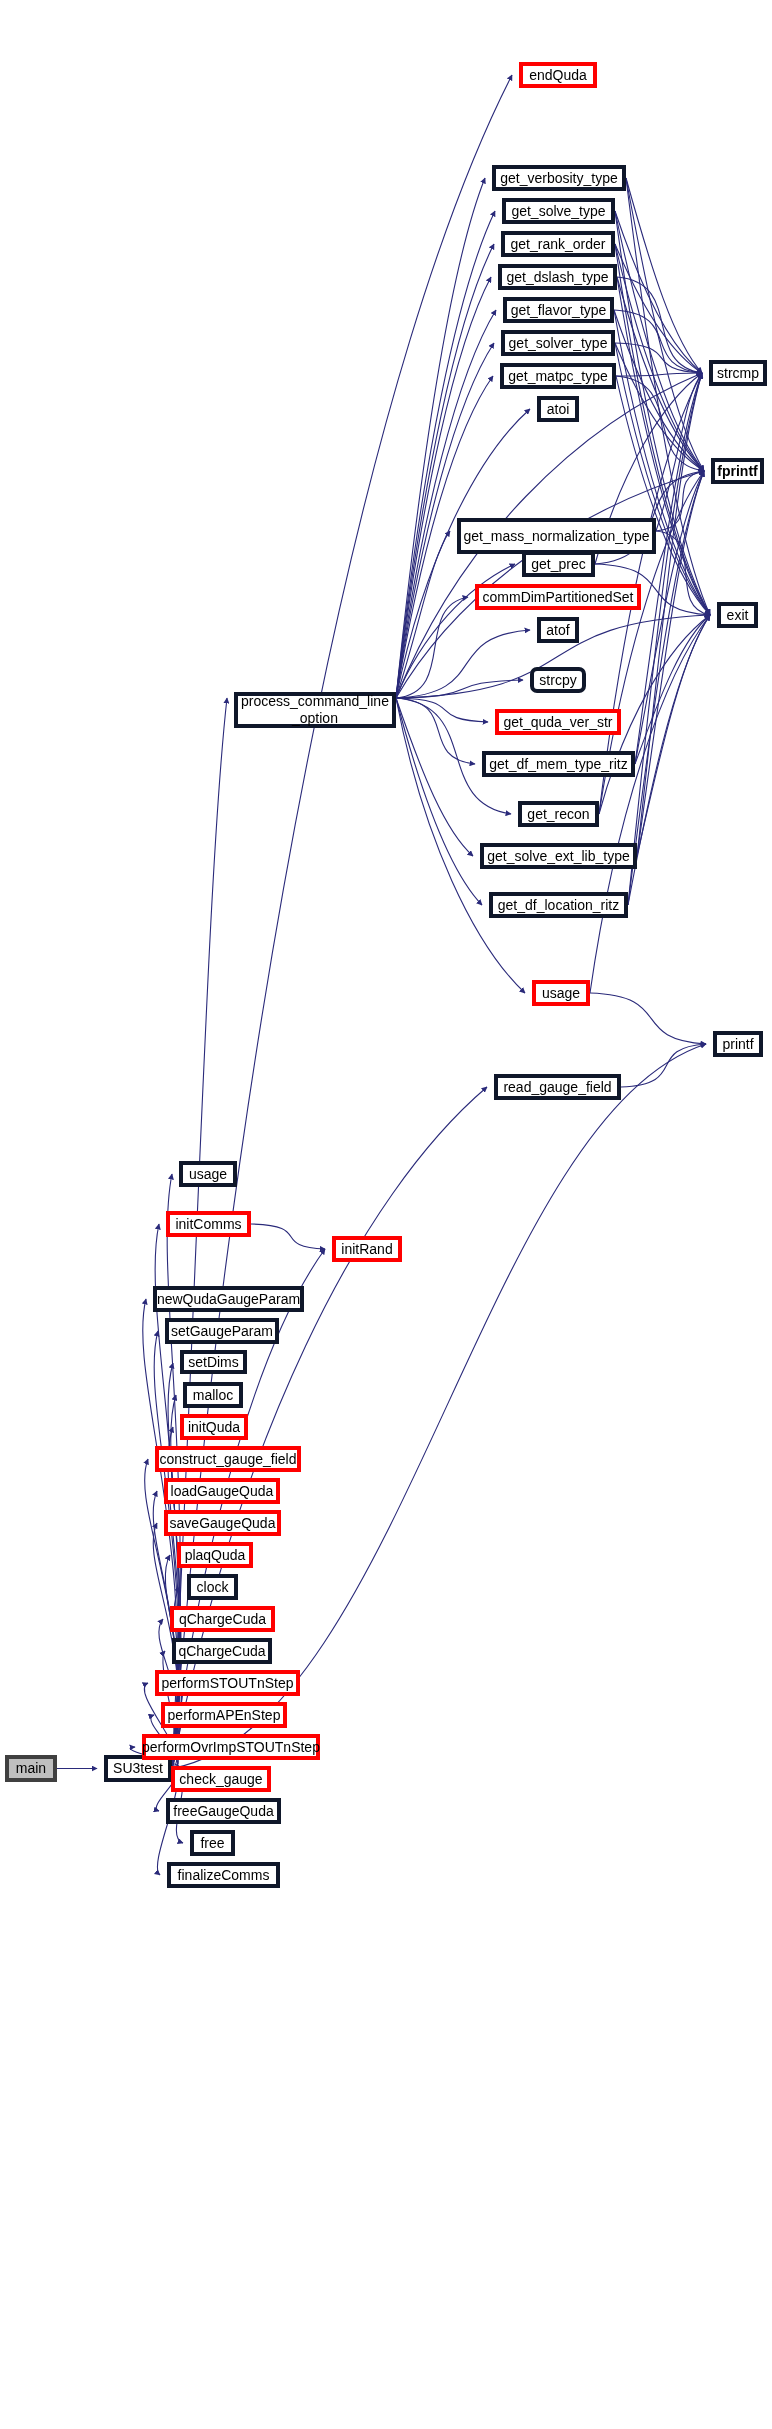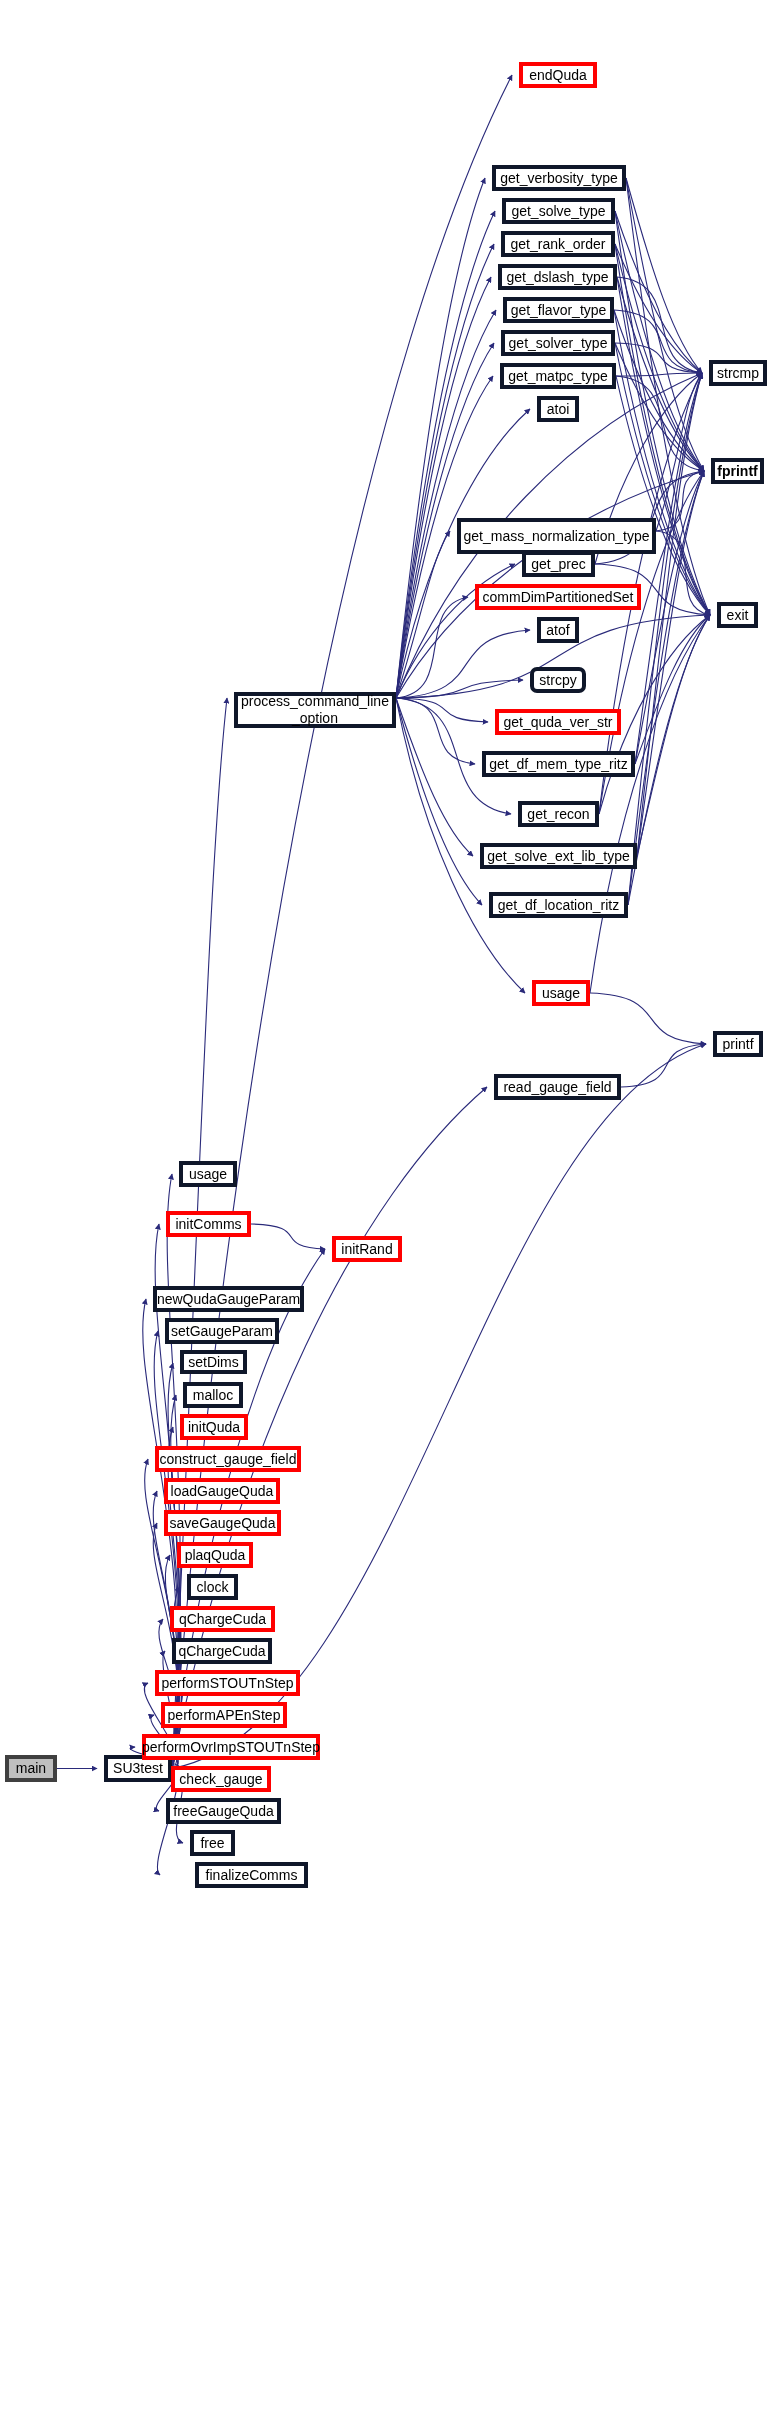--- a/index.html
+++ b/index.html
@@ -298,17 +298,17 @@
       </div>
       <div class="node red" style="left: 171px; top: 1766px; width: 100px; height: 26px;">
         <span>check_gauge</span>
       </div>
       <div class="node" style="left: 166px; top: 1798px; width: 115px; height: 26px;">
         <span>freeGaugeQuda</span>
       </div>
       <div class="node" style="left: 190px; top: 1830px; width: 45px; height: 26px;">
         <span>free</span>
       </div>
-      <div class="node" style="left: 167px; top: 1862px; width: 113px; height: 26px; margin-left: 28px;">
+      <div class="node" style="left: 167px; top: 1862px; width: 113px; height: 26px;">
         <span>finalizeComms</span>
       </div>
     </div>
 </div>
 
 </body></html>

